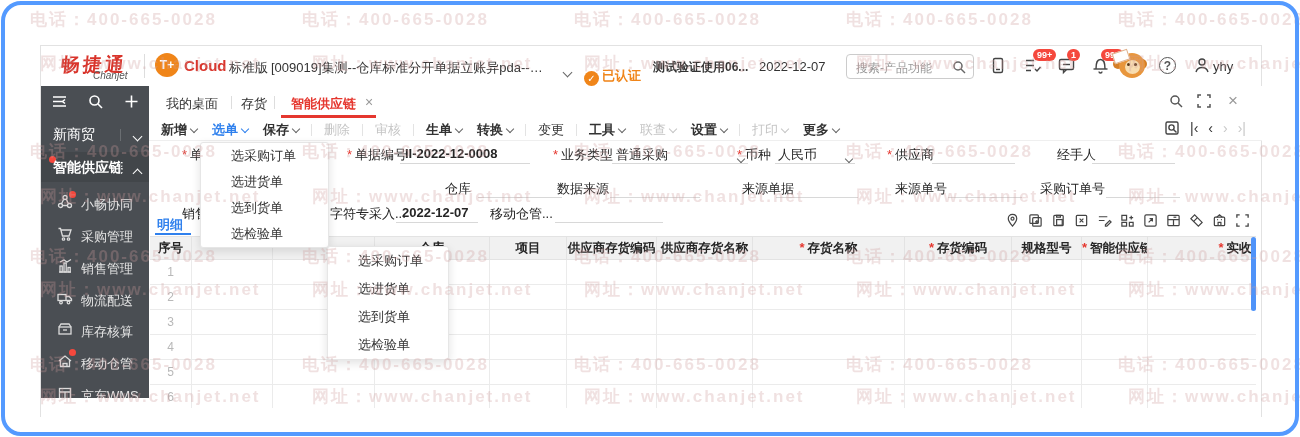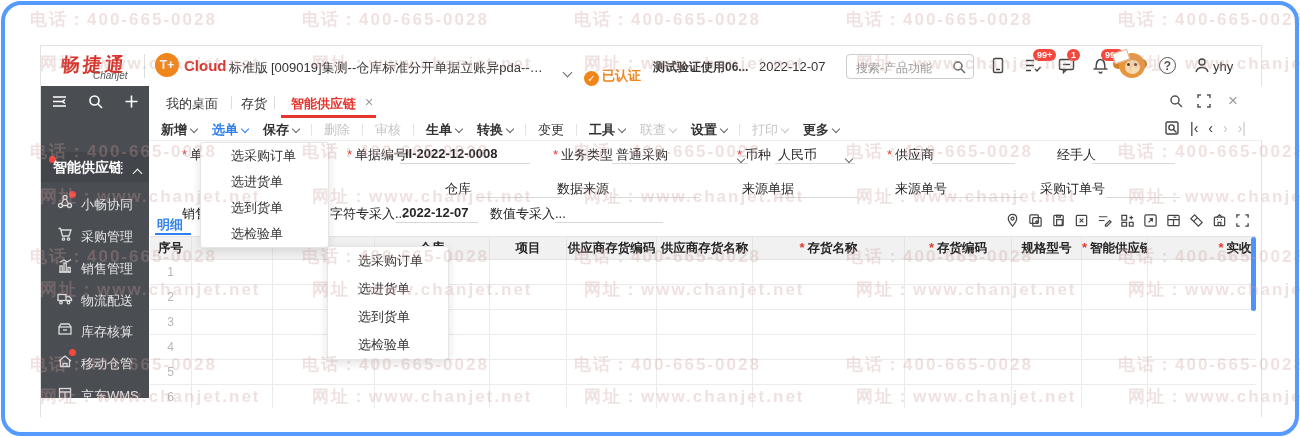--- a/index.html
+++ b/index.html
@@ -188,20 +188,24 @@
           <path d="M14 6.5l-2.5 2 2.5 2"></path>
         </svg>
       <svg style="left:46px" width="17" height="17" viewBox="0 0 17 17" fill="none" stroke="#fff" stroke-width="1.6">
           <circle cx="7.5" cy="7.5" r="4.5"></circle>
           <path d="M11 11l4 4"></path>
         </svg>
       <svg style="left:82px" width="17" height="17" viewBox="0 0 17 17" fill="none" stroke="#fff" stroke-width="1.6">
           <path d="M8.5 2.5v12M2.5 8.5h12"></path>
         </svg>
     </div>
+    <div class="sb-group" style="top:33px">
+      <span class="gl">新商贸</span>
+      <span class="gcv"><i class="cv"></i></span>
+    </div>
     <div class="sb-group" style="top:66px;background:#42464a;font-weight:bold">
       <span class="rdot" style="left:8px;top:4px"></span>
       <span class="gl">智能供应链</span>
       <span class="gcv"><i class="cv up"></i></span>
     </div>
 
     <div class="sb-item" style="top:102px">
       <svg width="16" height="16" viewBox="0 0 16 16" fill="none" stroke="#dcdcdc" stroke-width="1.3">
           <circle cx="8" cy="3.5" r="2"></circle>
           <circle cx="3.5" cy="11.5" r="2"></circle>
@@ -353,21 +357,21 @@
   <span class="fl" style="left:895px;top:180px">来源单号</span>
   <span class="uf" style="left:948px;top:180px;width:74px"></span>
 
   <span class="fl" style="left:1040px;top:180px">采购订单号</span>
   <span class="uf" style="left:1106px;top:180px;width:74px"></span>
 
   <span class="fl" style="left:182px;top:205px">销售</span>
   <span class="fl" style="left:330px;top:205px">字符专采入...</span>
   <span class="fv" style="left:402px;top:205px;font-weight:bold">2022-12-07</span>
   <span class="uf" style="left:396px;top:205px;width:82px"></span>
-  <span class="fl" style="left:490px;top:205px">数值专采入...</span>
+  <span class="fl" style="left:490px;top:205px">移动仓管...</span>
   <span class="uf" style="left:555px;top:205px;width:108px"></span>
 </div>
 
 <span class="dtab">明细</span>
 <span class="dtab-underline"></span>
 <div class="gtools">
   <svg width="15" height="15" viewBox="0 0 16 16" fill="none" stroke="#444" stroke-width="1.3">
       <path d="M8 1.5c2.8 0 4.5 2 4.5 4.5S8 14 8 14 3.5 8.5 3.5 6 5.2 1.5 8 1.5z"></path>
       <circle cx="8" cy="6" r="1.6"></circle>
     </svg>

